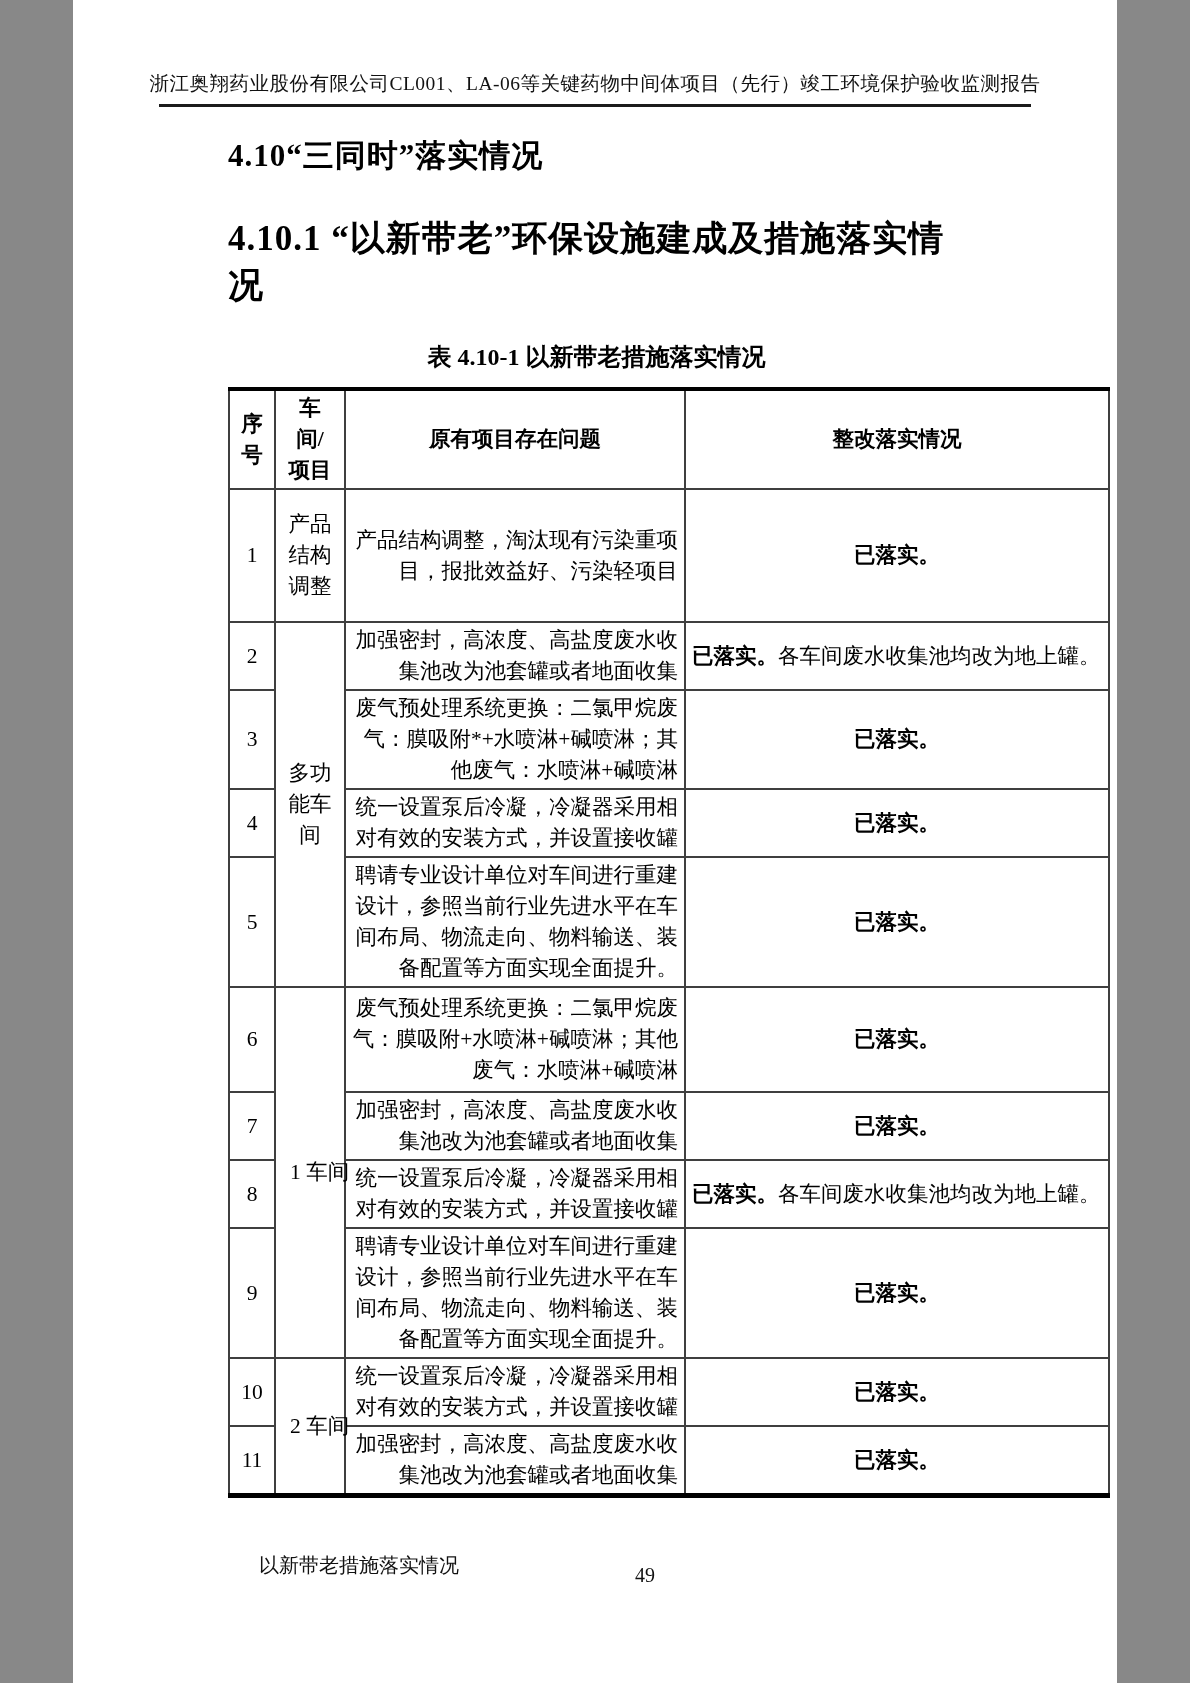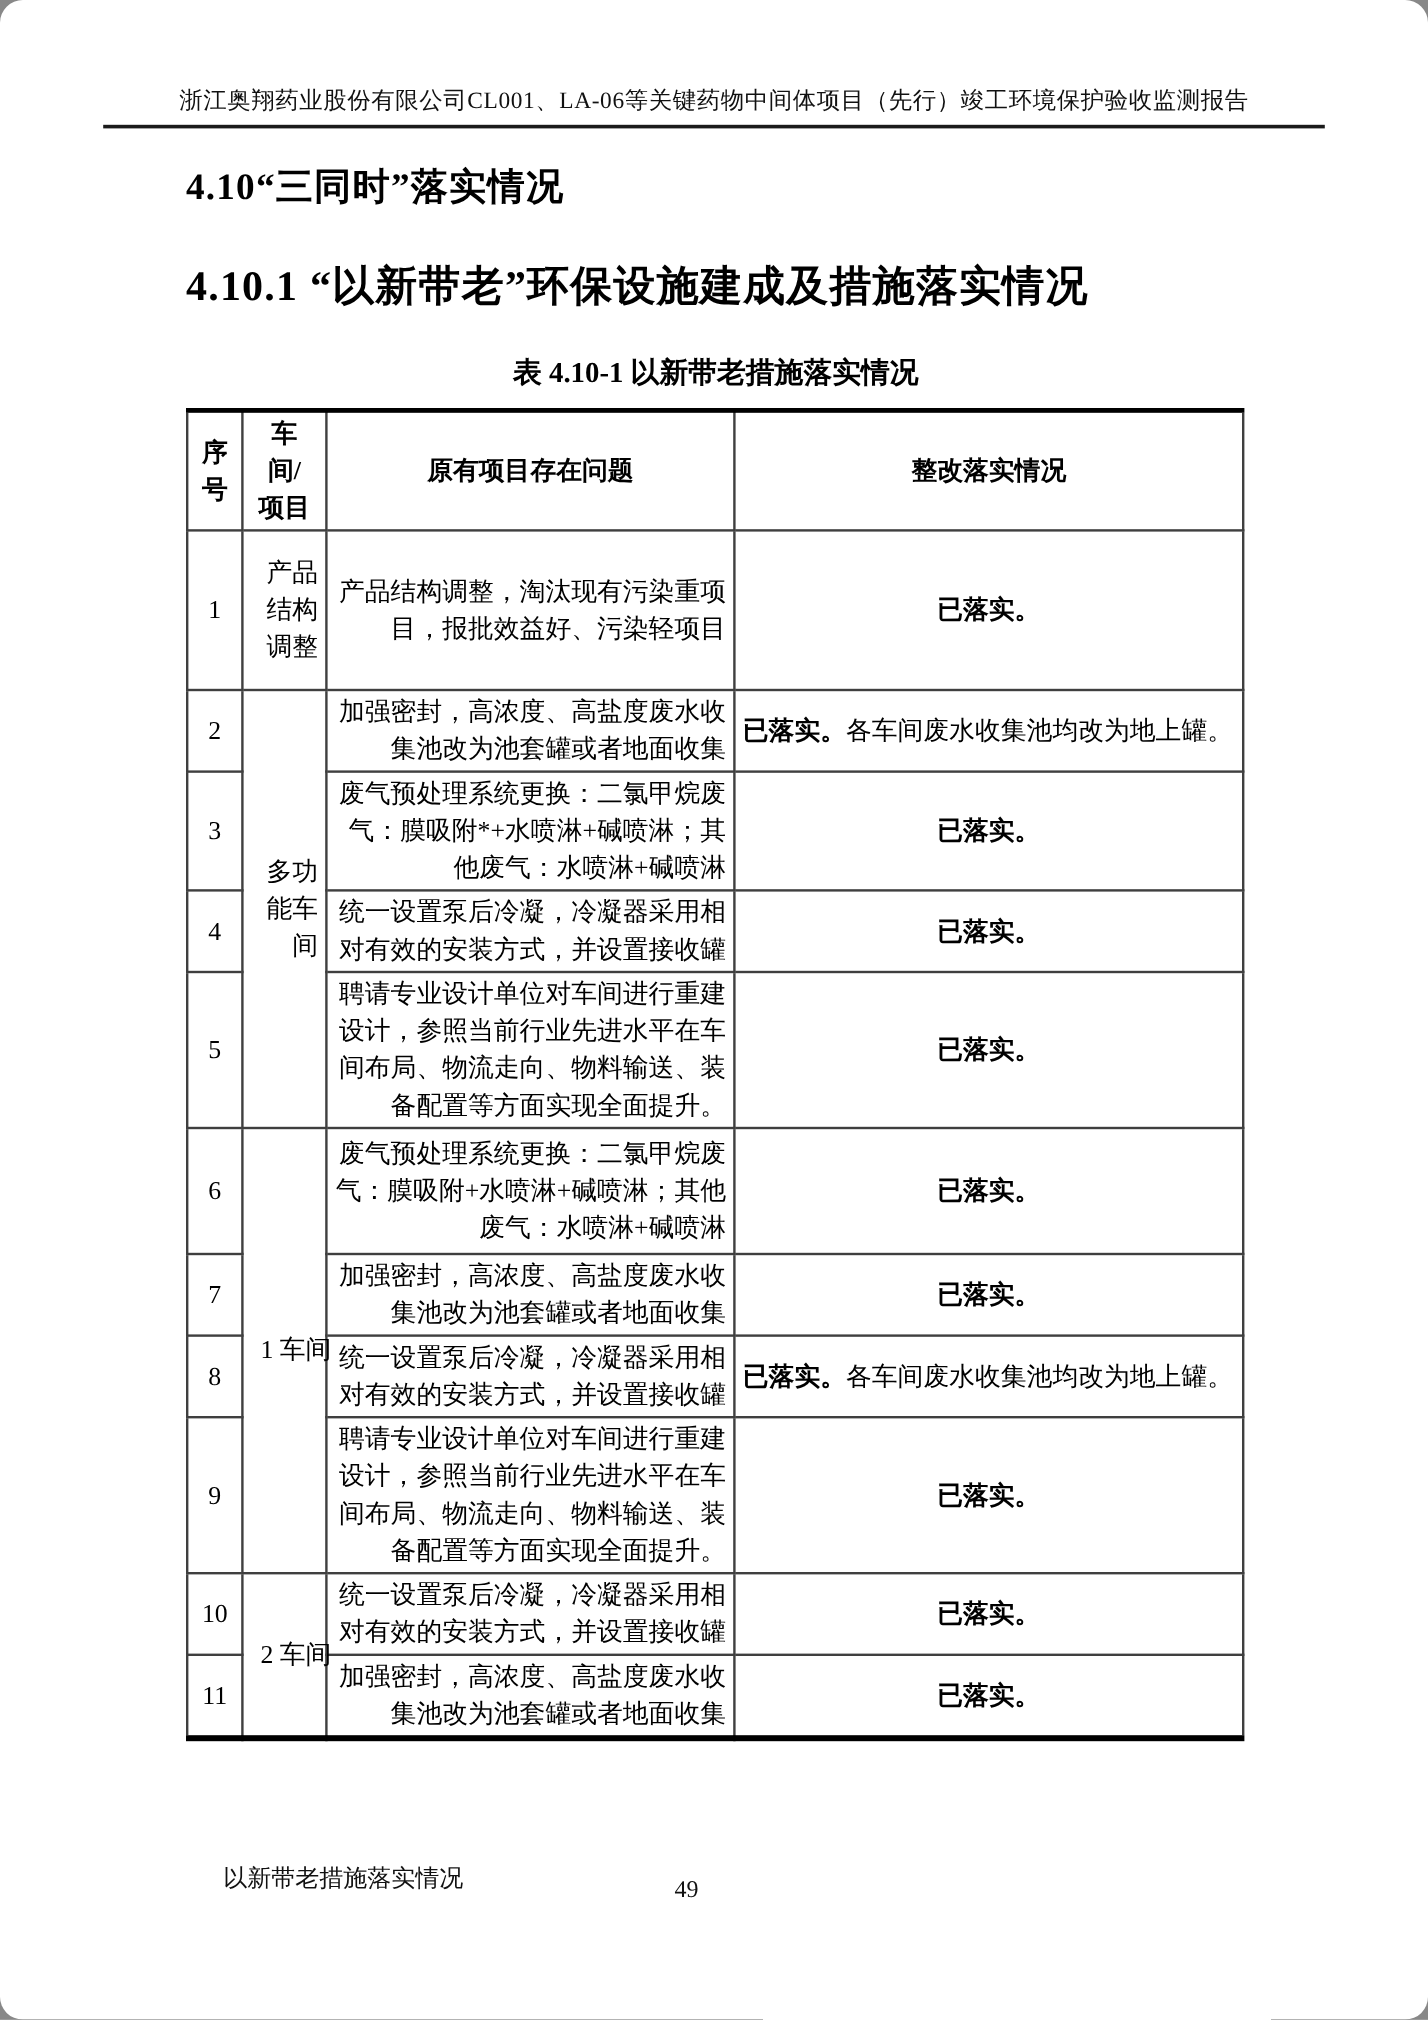--- a/index.html
+++ b/index.html
@@ -1,25 +1,24 @@
 <!DOCTYPE html>
 <html lang="zh"><head>
 <meta charset="utf-8">
 <style>
   html,body { margin:0; padding:0; background:#888; }
   .page {
     position: relative;
-    width: 1190px;
+    width: 1044px;
     height: 1683px;
     margin: 0 auto;
     background: #ffffff;
     color: #000;
     font-family: "Liberation Serif", "DejaVu Serif", serif;
     overflow: hidden;
-    border-radius: 19px;
   }
   
   .pg-header { padding-top: 70px; }
   .pg-header .header-text {
     text-align: center;
     font-size: 19.5px;
     letter-spacing: 0.5px;
     color: #111;
   }
   .pg-header .header-rule {
@@ -77,21 +76,21 @@
     padding: 2px 6px;
     word-break: break-all;
   }
   table.measures th {
     font-weight: bold;
     text-align: center;
     padding: 2px 10px;
   }
   th.h-no { padding: 2px 11px; }
   td.no { text-align: center; padding: 2px 2px; }
-  td.workshop { text-align: right; padding: 2px 7px; }
+  td.workshop { text-align: center; padding: 2px 7px; }
   td.workshop.nowrap { white-space: nowrap; padding: 2px 14px; }
   td.problem { text-align: right; padding: 2px 10px 2px 12px; }
   td.fix { text-align: center; padding: 2px 8px 2px 10px; }
   td.fix.left { text-align: left; }
   .status { font-weight: bold; }
 
   tr.head { height: 60px; }
   tr.r1  { height: 133px; }
   tr.r2  { height: 65px; }
   tr.r3  { height: 94px; }

